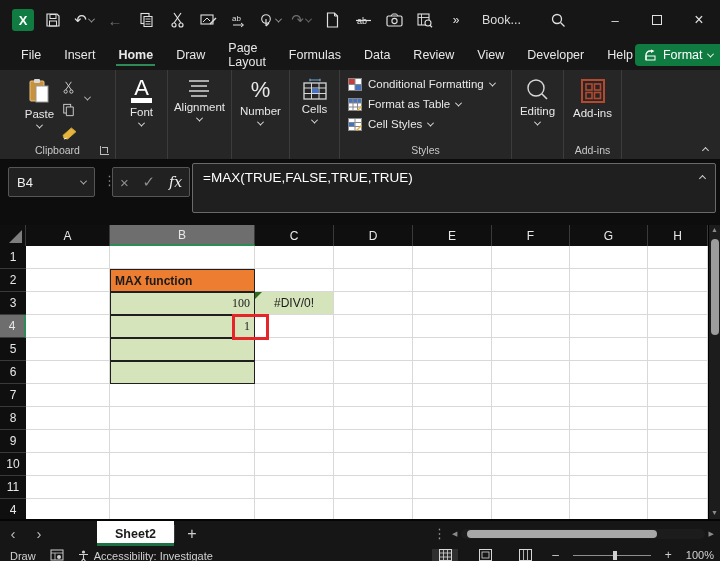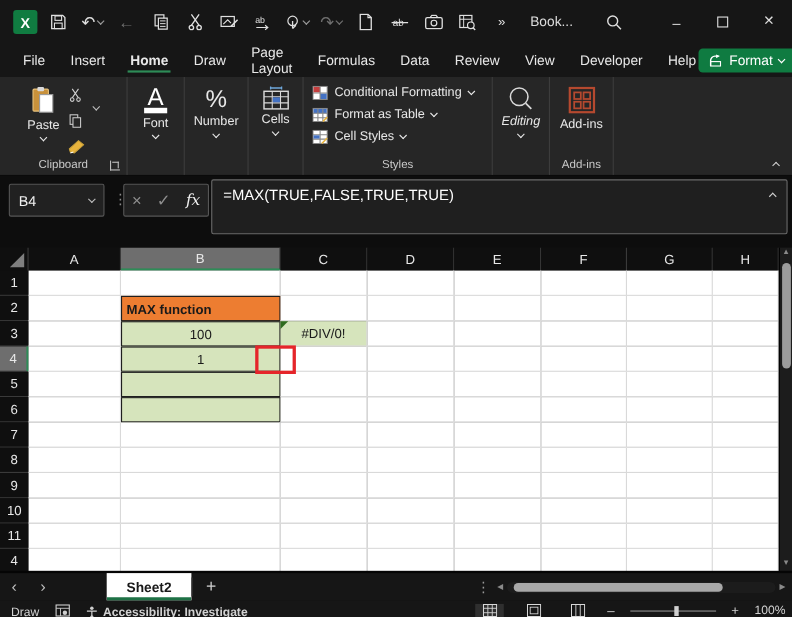--- a/index.html
+++ b/index.html
@@ -78,21 +78,21 @@
   .colhdr.sel { background:#6E6E6E; border-bottom:2px solid #2e8b57; }
   .grow { display:flex; height:23px; }
   .rowhdr { width:26px; color:#e8e8e8; font-size:12px; display:flex; align-items:center; justify-content:center;
     background:#0f0f0f; border-bottom:1px solid #3a3a3a; }
   .rowhdr.sel { background:#6E6E6E; border-right:2px solid #2e8b57; }
   .cell { background:#fff; border-right:1px solid #d9d9d9; border-bottom:1px solid #d9d9d9;
     font-size:12px; color:#1a1a1a; display:flex; align-items:center; position:relative; padding:0 4px; }
   .cell.fill-orange { background:#ED7D31; border:1px solid #1f1f1f; font-weight:bold; }
   .cell.fill-green { background:#D6E4BC; }
   .cell.bordered { border:1px solid #1f1f1f; }
-  .cell.a-right { justify-content:center; }
+  .cell.a-right { justify-content:flex-end;font-family:Liberation Serif, serif; }
   .cell.a-center { justify-content:center; }
   .err-tri { position:absolute; left:0; top:0; border-top:7px solid #2f6b1f; border-right:7px solid transparent; }
   .red-annot { position:absolute; top:-2px; left:121px; width:37px; height:26px;
     border:3px solid #E5252A; z-index:6; }
   .vscroll { position:absolute; right:0; top:0; width:12px; height:294px; background:#1c1c1c;
     border-left:1px solid #000; display:flex; flex-direction:column; align-items:center; }
   .vthumb { width:8px; height:96px; background:#9c9c9c; border-radius:4px; margin-top:4px; }
   .sarrow { color:#8a8a8a; font-size:7px; line-height:10px; }
 
   
@@ -104,21 +104,21 @@
   .stab-sep { width:1px; background:#3a3a3a; margin:4px 0; }
   .addsheet { width:34px; display:flex; align-items:center; justify-content:center; font-size:16px; color:#cfcfcf; }
   .sdots { position:absolute; left:433px; top:5px; color:#9a9a9a; font-size:13px; }
   .hscroll { position:absolute; left:452px; right:6px; top:7px; height:12px; display:flex; align-items:center; gap:4px; }
   .htrack { flex:1; height:10px; background:#1c1c1c; border-radius:5px; position:relative; }
   .hthumb { position:absolute; left:6px; width:78%; top:1px; height:8px; background:#a8a8a8; border-radius:4px; }
 
   
   .statusbar { height:15px; background:#161616; color:#d2d2d2; font-size:11px; position:relative; overflow:hidden; }
   .sb-left { position:absolute; left:10px; top:3px; display:flex; align-items:center; gap:14px; }
-  .sb-acc { font-weight:bold; display:flex; align-items:center; gap:5px; }
+  .sb-acc { font-weight:normal; display:flex; align-items:center; gap:5px; }
   .sb-right { position:absolute; right:6px; top:2px; display:flex; align-items:center; gap:14px; }
   .viewico { width:26px; display:flex; justify-content:center; }
   .viewico.on { background:#2f2f2f; }
   .zoomtrack { width:78px; height:1px; background:#8f8f8f; position:relative; }
   .zoomthumb { position:absolute; left:52%; top:-4px; width:4px; height:9px; background:#d0d0d0; }
   .zsign { font-size:12px; color:#cfcfcf; }
 </style>
 </head>
 <body>
 
@@ -275,20 +275,29 @@
   </div>
 
   <div class="rgroup" style="width:52px;">
     <div class="bigbtn">
       <span class="fontA">A</span>
       <span>Font</span>
         <span class="chev"></span>
     </div>
   </div>
 
+  <div class="rgroup" style="width:64px;">
+    <div class="bigbtn">
+      <svg width="24" height="20" viewBox="0 0 24 20">
+          <path d="M2 3h20M4 8h16M2 13h20M4 18h16" stroke="#d8d8d8" stroke-width="1.6"></path>
+        </svg>
+      <span>Alignment</span>
+        <span class="chev"></span>
+    </div>
+  </div>
 
   <div class="rgroup" style="width:58px;">
     <div class="bigbtn">
       <span class="pct">%</span>
       <span>Number</span>
         <span class="chev"></span>
     </div>
   </div>
 
   <div class="rgroup" style="width:50px;">
@@ -331,21 +340,21 @@
           <path d="M0.5 4.5h13M0.5 8.5h13M7 0.5v12" stroke="#888"></path>
           <rect x="1" y="5" width="5.5" height="3" fill="#4472C4"></rect>
           <path d="M8 12l5-5 1 1-5 5z" fill="#E8B33C"></path>
         </svg>
       <span>Cell Styles</span>
         <span class="chev"></span>
     </div>
     <span class="grouplabel">Styles</span>
   </div>
 
-  <div class="rgroup" style="width:52px;font-style:italic;">
+  <div class="rgroup" style="width:52px;">
     <div class="bigbtn">
       <svg width="24" height="24" viewBox="0 0 24 24">
           <circle cx="11" cy="10" r="8" fill="none" stroke="#d8d8d8" stroke-width="1.4"></circle>
           <path d="M17 16l5 5" stroke="#d8d8d8" stroke-width="1.6"></path>
         </svg>
       <span>Editing</span>
         <span class="chev"></span>
     </div>
   </div>
 

